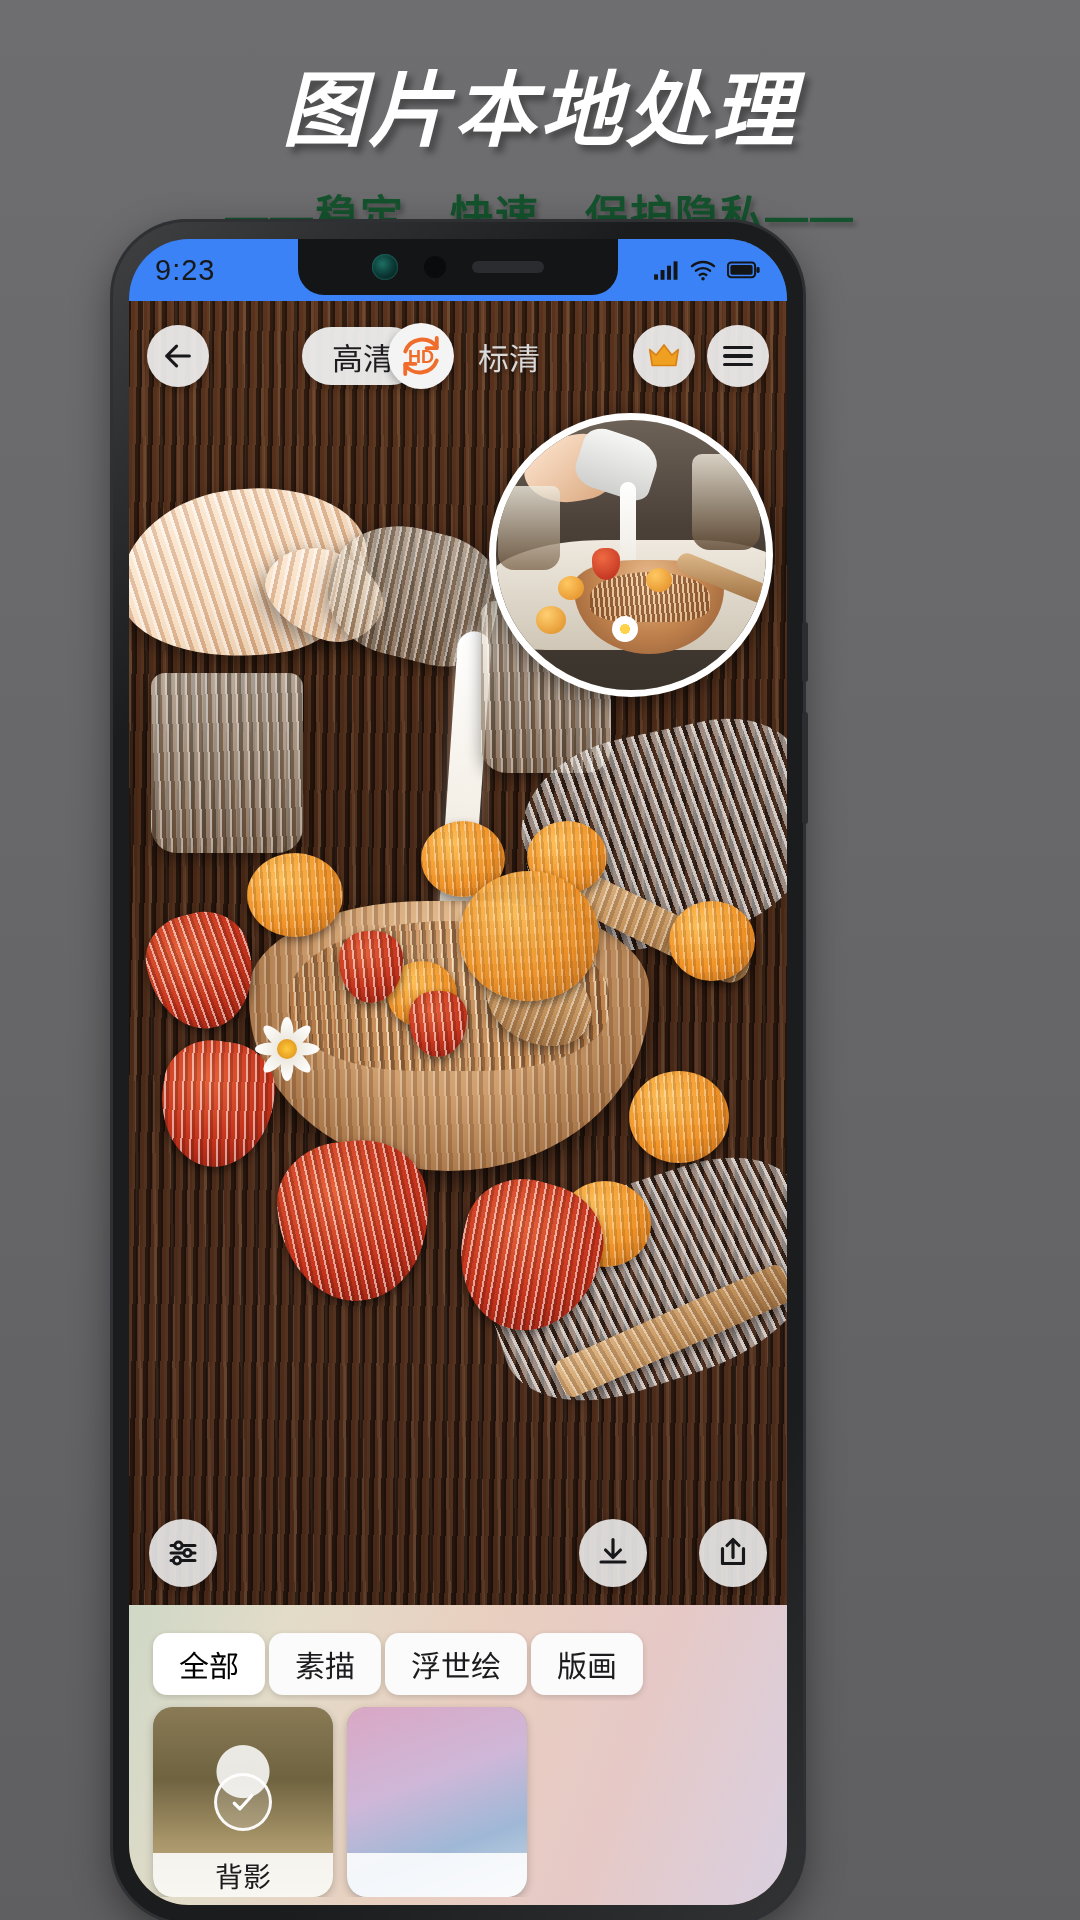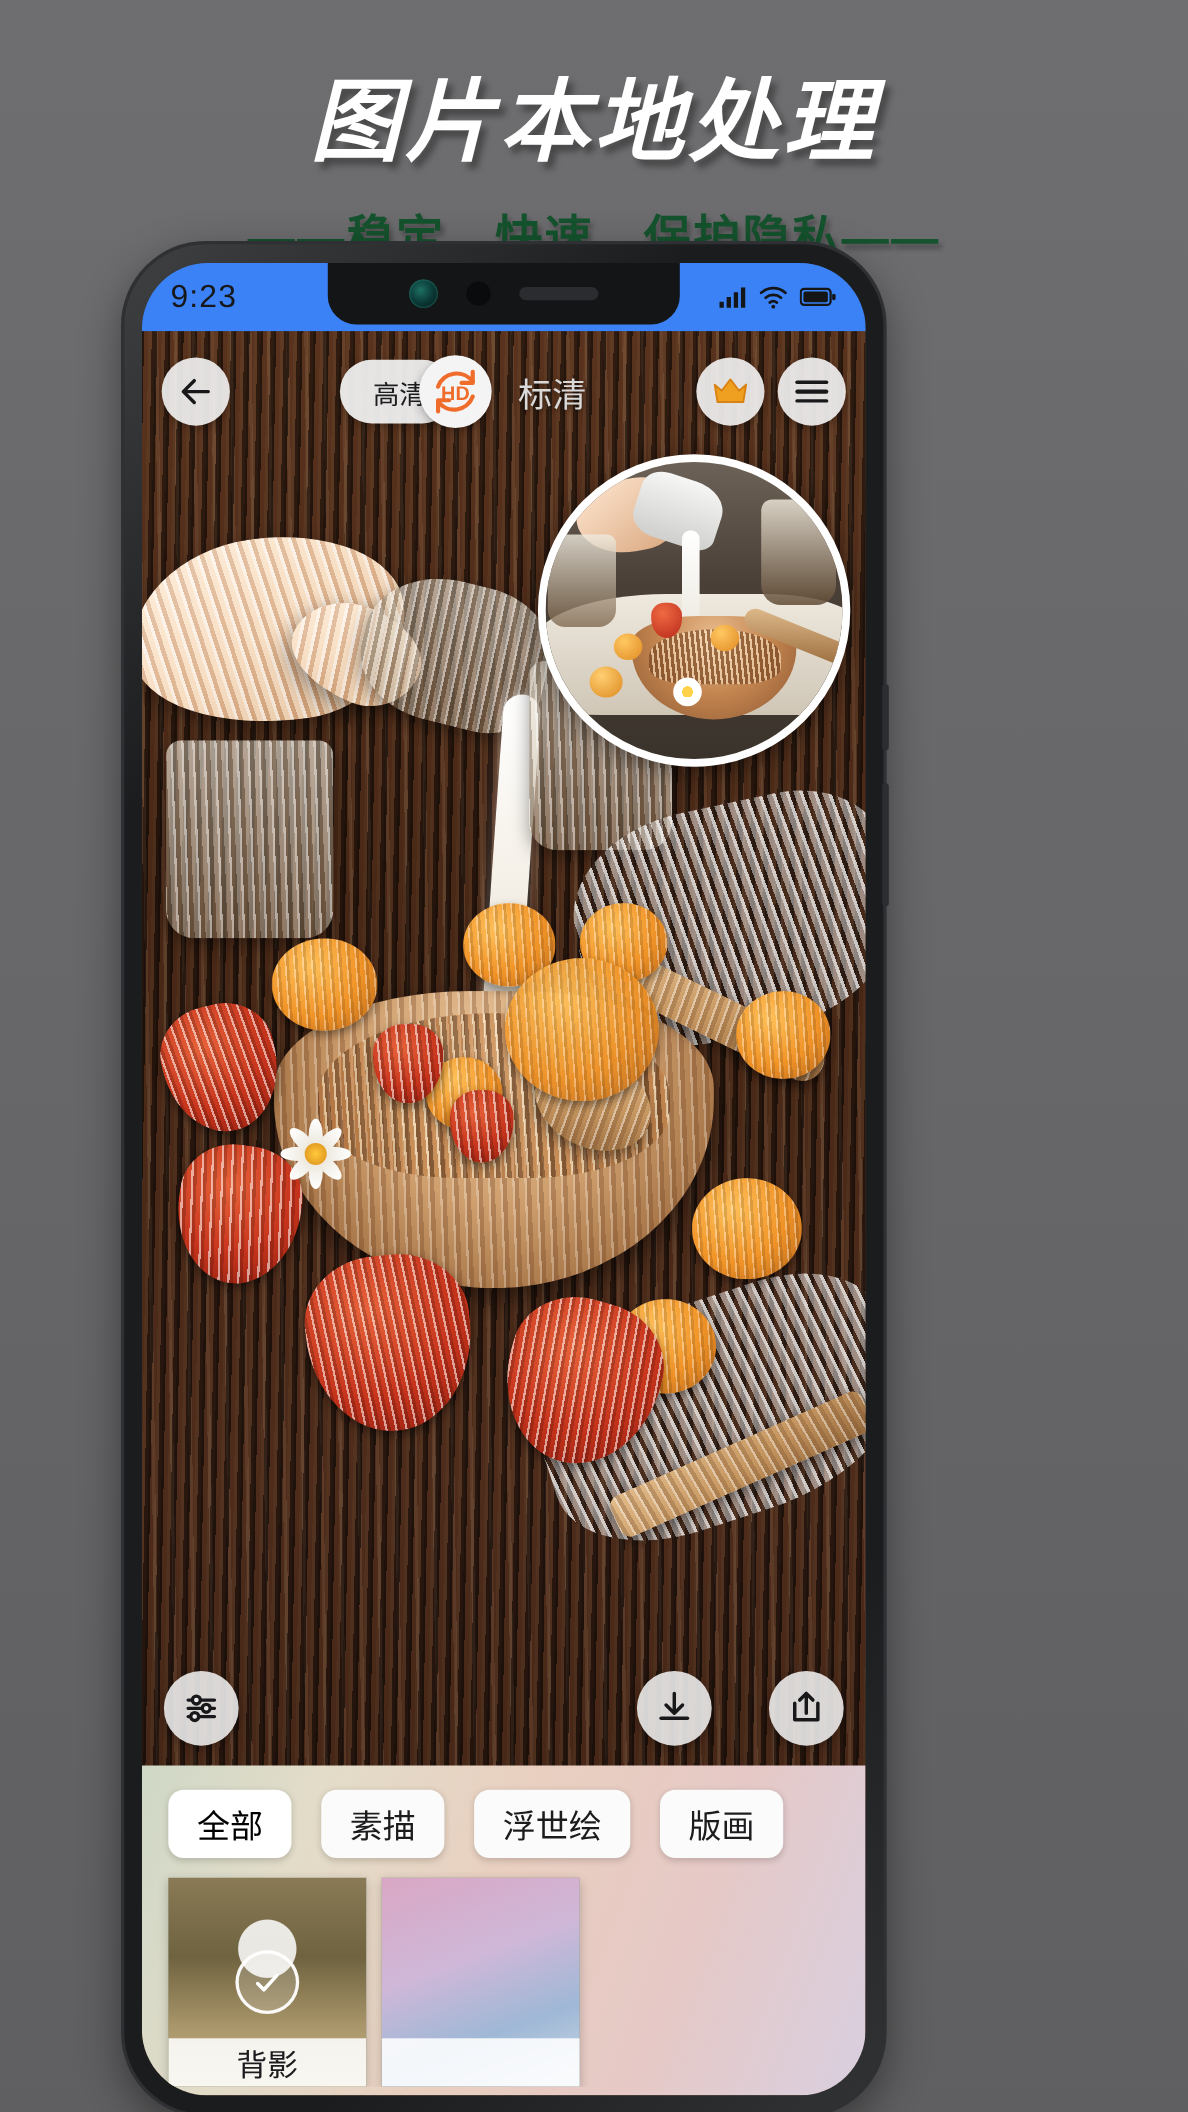--- a/index.html
+++ b/index.html
@@ -194,21 +194,21 @@
     flex: none;
   }
   .quality-toggle {
     flex: 1; display: flex; align-items: center; justify-content: center; gap: 2px;
     position: relative; height: 62px;
   }
   .q-pill {
     background: rgba(240,240,240,0.94);
     border-radius: 34px; height: 58px;
     display: flex; align-items: center; padding: 0 26px 0 30px;
-    font-size: 24px; color: #1d1d1f; font-weight: 500;
+    font-size: 31px; color: #1d1d1f; font-weight: 500;
     box-shadow: 0 3px 9px rgba(0,0,0,0.25);
     margin-right: -34px;
   }
   .hd-badge {
     width: 66px; height: 66px; border-radius: 50%;
     background: #f4f4f4;
     display: flex; align-items: center; justify-content: center;
     box-shadow: 0 3px 9px rgba(0,0,0,0.3);
     z-index: 2; position: relative;
   }
@@ -250,38 +250,38 @@
   }
   .fab-spacer { flex: 1; }
 
   
   .style-panel {
     position: absolute; left: 0; bottom: 0; width: 658px; height: 300px;
     z-index: 32;
     background: linear-gradient(110deg, #cfd8c6 0%, #e3dcc9 22%, #e9cfc0 48%, #e6c9c6 72%, #d9cfe0 100%);
   }
   .chips {
-    display: flex; gap: 27px;
+    display: flex; align-items: center; gap: 4px;
     padding: 22px 0 0 24px; overflow: hidden; height: 96px;
   }
   .chip {
     flex: none; height: 62px; padding: 0 26px;
     border-radius: 14px; background: #fbfbfb;
     display: flex; align-items: center; justify-content: center;
     font-size: 30px; color: #1c1c1e;
     box-shadow: 0 2px 6px rgba(0,0,0,0.16);
     white-space: nowrap;
   }
   .chip.active { background: #ffffff; color: #000; font-weight: 500; }
   .thumbs {
     display: flex; gap: 14px; padding: 6px 0 0 24px; overflow: hidden;
   }
   .thumb {
     flex: none; width: 180px; height: 190px;
-    border-radius: 0; overflow: hidden; position: relative;
+    border-radius: 20px; overflow: hidden; position: relative;
     background: #9aa08e;
     box-shadow: 0 3px 9px rgba(0,0,0,0.22);
   }
   .thumb .tart { position: absolute; inset: 0; }
   .thumb-label {
     position: absolute; left: 0; right: 0; bottom: 0; height: 44px;
     display: flex; align-items: center; justify-content: center;
     font-size: 28px; color: #1c1c1e;
     background: rgba(255,255,255,0.88);
   }

